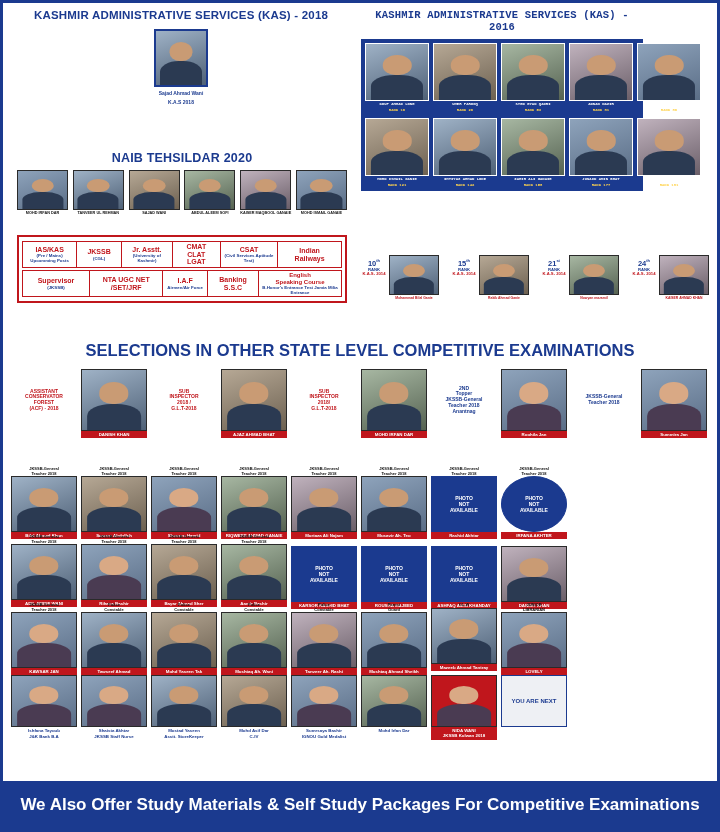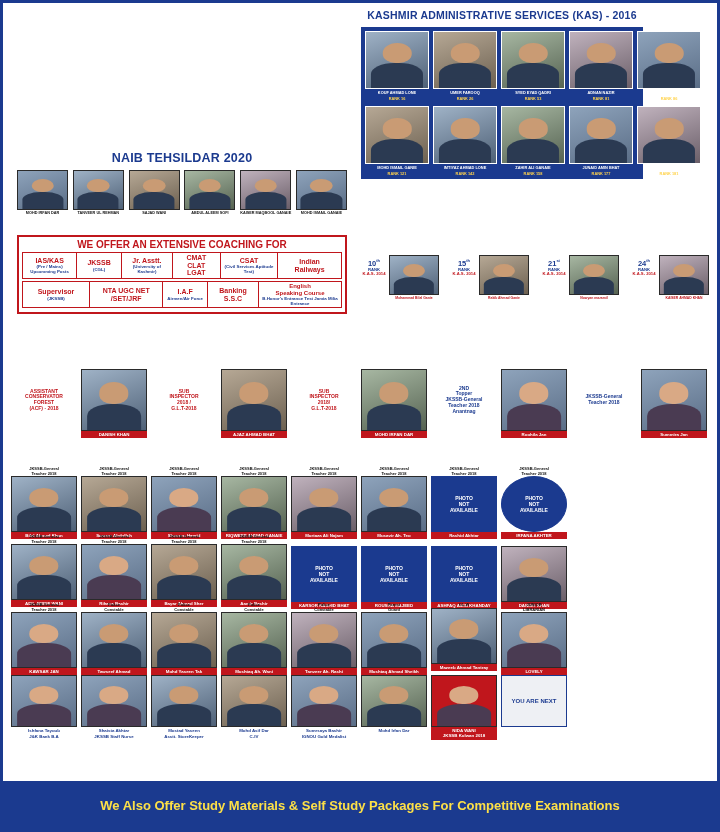--- a/index.html
+++ b/index.html
@@ -75,21 +75,21 @@
   #offer { position:absolute; left:14px; top:232px; width:330px;
            border:2px solid #c0161c; padding:2px 3px 4px; }
   #offer .title { text-align:center; color:#c0161c; font-weight:bold; font-size:10px; }
   #offer table { width:100%; border-collapse:collapse; margin-top:2px; }
   #offer td { border:1px solid #c0161c; text-align:center; vertical-align:middle;
               padding:1px 1px; }
   #offer .t1 { color:#c0161c; font-weight:bold; font-size:7px; line-height:1.1; }
   #offer .t2 { color:#1b3a8f; font-weight:bold; font-size:4.4px; line-height:1.15; }
 
   
-  #kas2016 { position:absolute; left:358px; top:6px; width:282px; }
+  #kas2016 { position:absolute; left:358px; top:6px; width:282px;font-family:Liberation Mono, monospace; }
   #kas2016 .hdr { font-size:10.5px; }
   #kas2016 .panel { margin-top:6px; background:#1b3a8f; padding:4px 4px 3px;
                     display:flex; flex-direction:column; gap:5px; }
   #kas2016 .row { display:flex; gap:4px; justify-content:space-between; }
   #kas2016 .cell { width:64px; }
   #kas2016 .cell .photo { width:64px; height:58px; border:1px solid #fff; }
   #kas2016 .cell .cap { font-size:3.9px; color:#fff; line-height:1.3; }
 
   
   #kas2014 { position:absolute; left:358px; top:248px; width:354px; }
@@ -131,30 +131,41 @@
   #row3 { top:532px; }
   #row4 { top:600px; }
   #row5 { left:8px; top:672px; gap:4px; align-items:flex-start; }
   #row5 .tile { width:66px; }
   #row5 .tile .photo { height:52px; }
 
   
   #bottom { position:absolute; left:0; bottom:0; width:100%; height:48px;
             display:flex; align-items:center; justify-content:center;
             background:#1b3a8f; }
-  #bottom span { color:#fde047; font-weight:bold; font-size:13px; }
+  #bottom span { color:#ffffff; font-weight:bold; font-size:17px; }
   .youare { background:#eef0f4; border:1px solid #1b3a8f; display:flex;
             align-items:center; justify-content:center; color:#1b3a8f;
             font-weight:bold; font-size:6px; text-align:center; }
 </style>
 </head>
 <body>
 
 <div class="page">
 
+  <div id="kas2018">
+    <div class="hdr">KASHMIR ADMINISTRATIVE SERVICES (KAS) - 2018</div>
+    <div class="single">
+      <div class="photo alt1">
+        <div class="head"></div>
+          <div class="body"></div>
+      </div>
+      <div class="cap blue">Sajad Ahmad Wani</div>
+      <div class="cap blue">K.A.S 2018</div>
+    </div>
+  </div>
 
   <div id="naib">
     <div class="hdr">NAIB TEHSILDAR 2020</div>
     <div class="row">
       <div class="cell">
         <div class="photo">
             <div class="head"></div>
             <div class="body dark"></div>
           </div>
         <div class="cap">MOHD IRFAN DAR</div>
@@ -191,21 +202,20 @@
         <div class="photo">
             <div class="head"></div>
             <div class="body"></div>
           </div>
         <div class="cap">MOHD ISMAIL GANAIE</div>
       </div>
     </div>
   </div>
 
   <div id="offer">
-    <div class="title">WE OFFER AN EXTENSIVE COACHING FOR</div>
     <table>
       <tbody>
           <tr>
         <td style="width:17%">
           <div class="t1">IAS/KAS</div>
           <div class="t2">(Pre / Mains)
 Upcomming
 Posts</div>
         </td>
         <td style="width:14%">
@@ -408,20 +418,21 @@
           <div class="photo alt4">
               <div class="head"></div>
               <div class="body"></div>
             </div>
           <div class="cap red">KAISER AHMAD KHAN</div>
         </div>
       </div>
     </div>
   </div>
 
+  <div id="bigtitle">SELECTIONS IN OTHER STATE LEVEL COMPETITIVE EXAMINATIONS</div>
 
   <div id="row1" class="gridrow">
     <div class="txtcell">
       <div class="lbl-red">ASSISTANT
 CONSERVATOR
 FOREST
 (ACF) - 2018</div>
     </div>
     <div class="tile">
       <div class="photo alt1">

